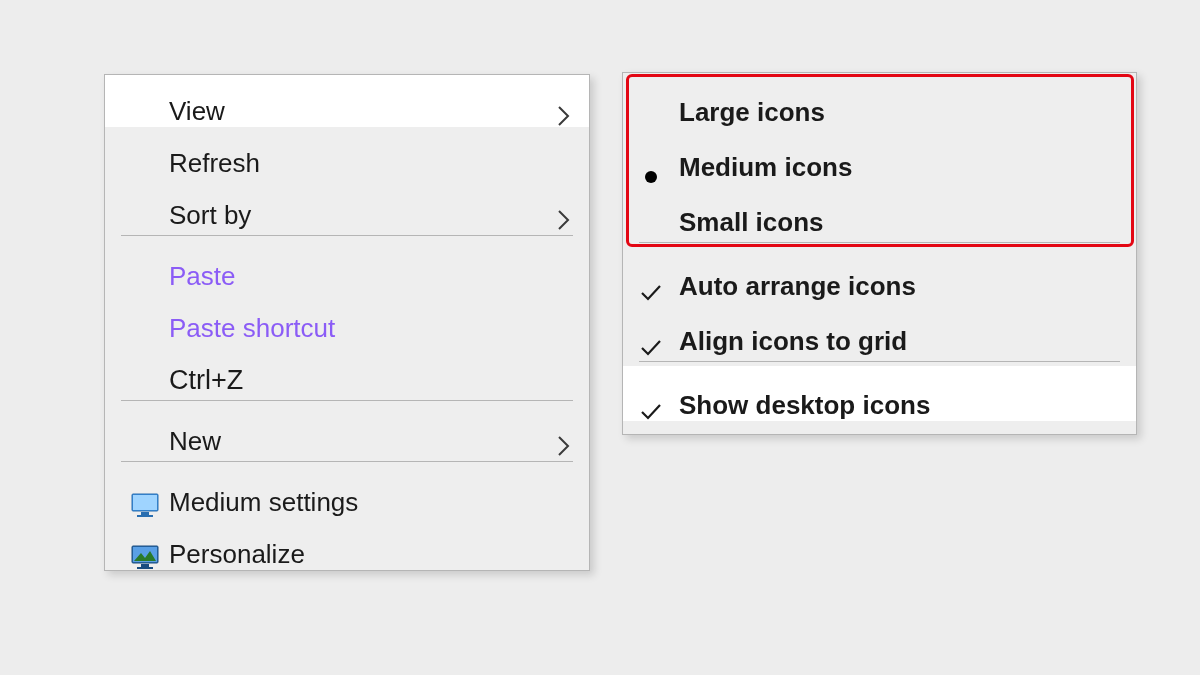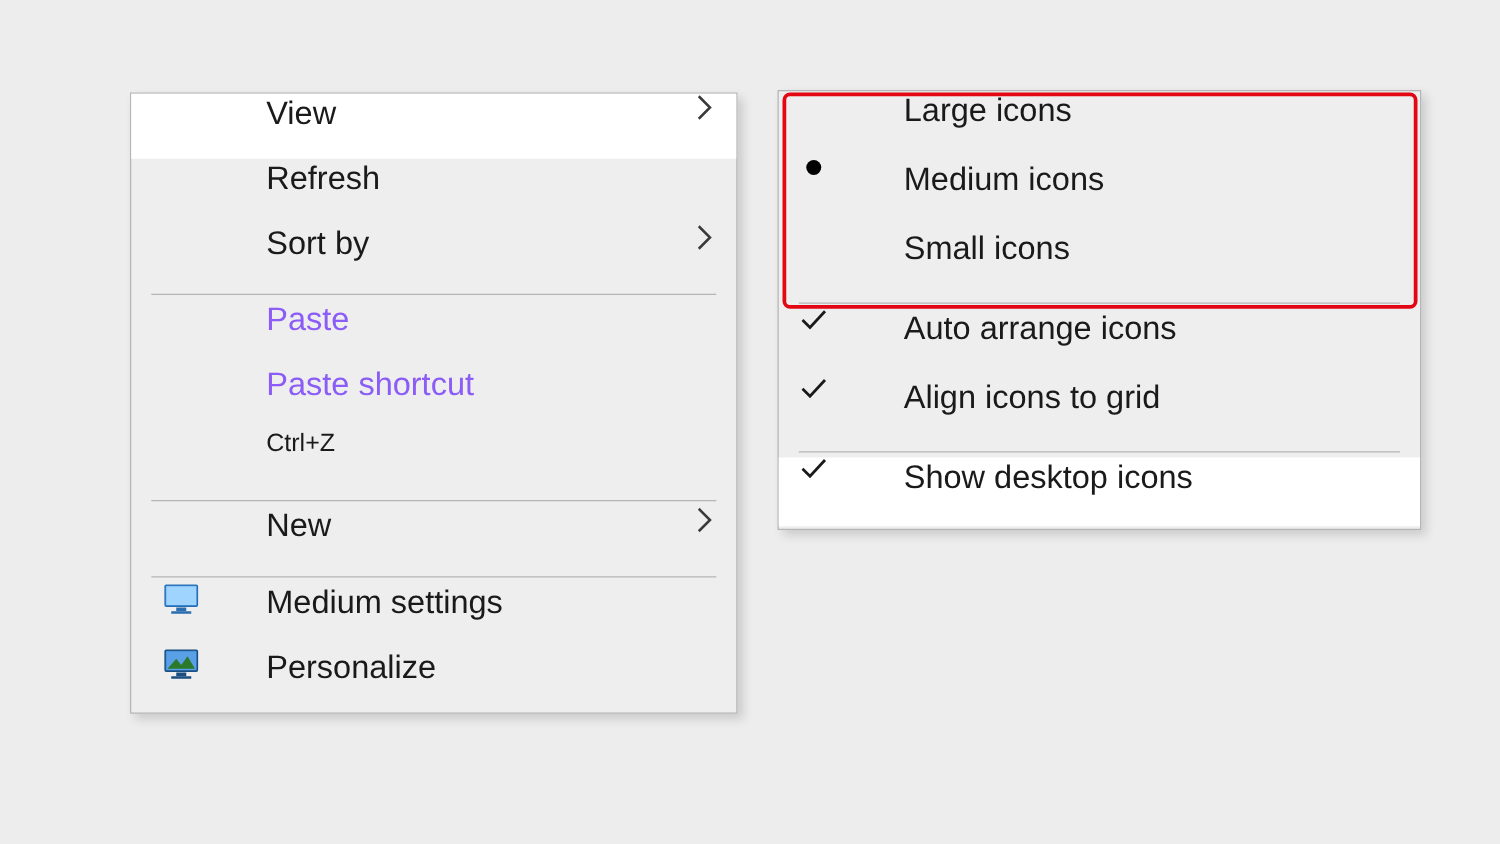--- a/index.html
+++ b/index.html
@@ -25,52 +25,52 @@
       box-shadow: 4px 4px 8px rgba(0,0,0,0.15);
     }
     .submenu {
       position: absolute;
       left: 622px;
       top: 72px;
       width: 515px;
       background: #eeeeee;
       border: 1px solid #b5b5b5;
       box-shadow: 4px 4px 8px rgba(0,0,0,0.15);
-      padding-bottom: 2px;
+      padding-bottom: 13px;
+      font-weight: bold;
     }
     .menu-item {
       display: flex;
-      align-items: flex-start;
+      align-items: flex-end;
       height: 52px;
       padding-left: 16px;
       padding-right: 18px;
       font-size: 26px;
       color: #1a1a1a;
       cursor: default;
-      gap: 44px;
     }
     .menu-item.highlighted {
       background: #ffffff;
     }
     .menu-item.disabled {
       color: #8b5cf6;
     }
     .icon-slot {
       width: 48px;
       display: flex;
       align-items: center;
       justify-content: center;
       flex-shrink: 0;
     }
     .label {
       flex: 1;
     }
     .accel {
       color: #1a1a1a;
-      font-size: 20px;
+      font-size: 27px;
       padding-right: 8px;
     }
     .arrow {
       width: 22px;
       display: flex;
       align-items: center;
       justify-content: flex-end;
       flex-shrink: 0;
     }
     .separator {

